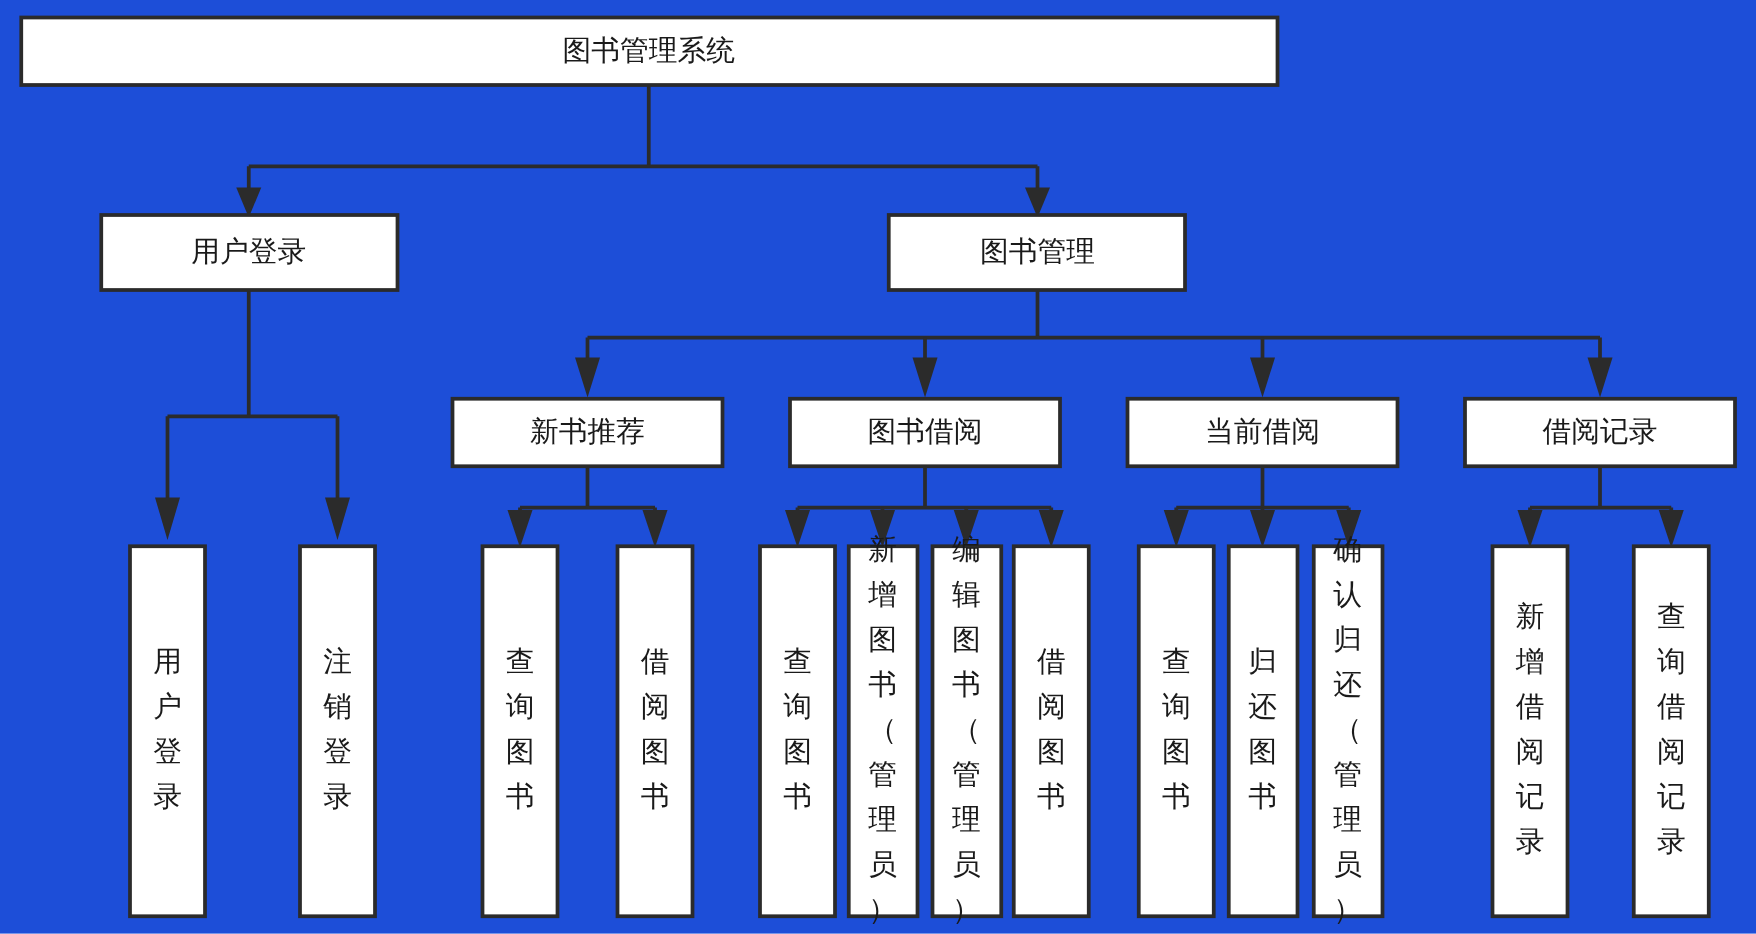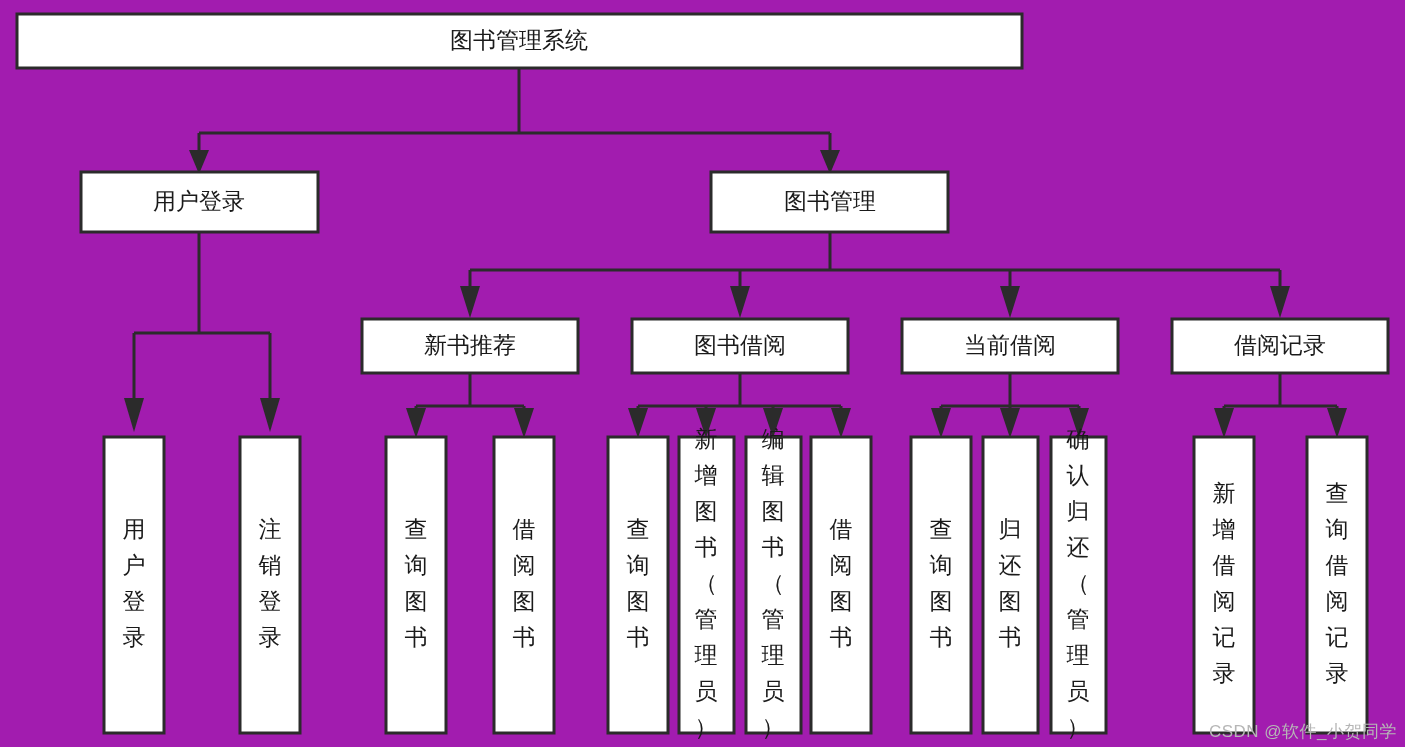--- a/index.html
+++ b/index.html
@@ -7,21 +7,21 @@
     padding: 0;
     background: #ffffff;
   }
   body {
     font-family: "Liberation Sans", "DejaVu Sans", sans-serif;
   }
   #stage {
     position: relative;
     width: 1405px;
     height: 747px;
-    background: #a21caf;
+    background: #1d4ed8;
     overflow: hidden;
   }
   #diagram {
     position: absolute;
     left: 0;
     top: 0;
     width: 1405px;
     height: 747px;
   }
   .node-box {
@@ -236,14 +236,13 @@
       <text class="node-label-vertical" x="1224" y="585"><tspan x="1224" y="495" dominant-baseline="middle">新</tspan><tspan x="1224" y="531" dominant-baseline="middle">增</tspan><tspan x="1224" y="567" dominant-baseline="middle">借</tspan><tspan x="1224" y="603" dominant-baseline="middle">阅</tspan><tspan x="1224" y="639" dominant-baseline="middle">记</tspan><tspan x="1224" y="675" dominant-baseline="middle">录</tspan></text>
     </g>
 
     <g>
       <rect class="node-box" x="1307" y="437" width="60" height="296"></rect>
       <text class="node-label-vertical" x="1337" y="585"><tspan x="1337" y="495" dominant-baseline="middle">查</tspan><tspan x="1337" y="531" dominant-baseline="middle">询</tspan><tspan x="1337" y="567" dominant-baseline="middle">借</tspan><tspan x="1337" y="603" dominant-baseline="middle">阅</tspan><tspan x="1337" y="639" dominant-baseline="middle">记</tspan><tspan x="1337" y="675" dominant-baseline="middle">录</tspan></text>
     </g>
 
   </svg>
 
-  <div class="watermark">CSDN @软件_小贺同学</div>
 </div>
 
 </body></html>

